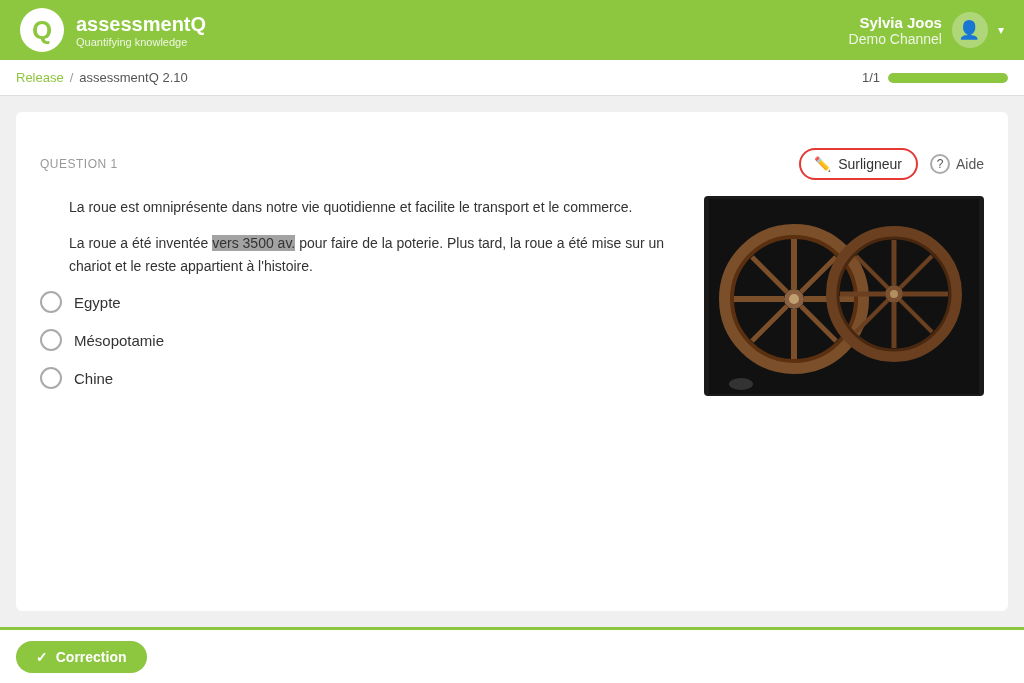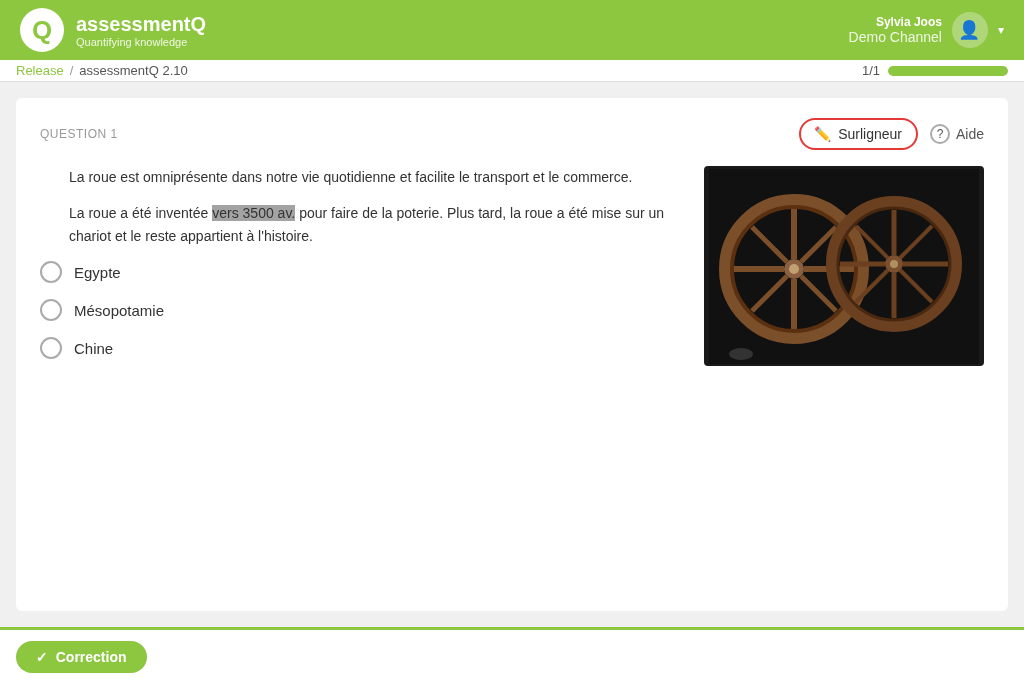--- a/index.html
+++ b/index.html
@@ -45,21 +45,21 @@
     }
     .header-right {
       display: flex;
       align-items: center;
       gap: 10px;
     }
     .user-info {
       text-align: right;
     }
     .user-name {
-      font-size: 12px;
+      font-size: 15px;
       font-weight: bold;
       color: white;
     }
     .user-channel {
       font-size: 14px;
       color: rgba(255,255,255,0.85);
     }
     .avatar-circle {
       width: 36px;
       height: 36px;
@@ -79,21 +79,21 @@
 
     
     .breadcrumb-bar {
       background: white;
       border-bottom: 1px solid #ddd;
       padding: 8px 16px;
       display: flex;
       align-items: center;
       justify-content: space-between;
       flex-shrink: 0;
-      height: 22px;
+      height: 36px;
     }
     .breadcrumb {
       display: flex;
       align-items: center;
       gap: 6px;
       font-size: 13px;
       color: #555;
     }
     .breadcrumb-sep {
       color: #999;
@@ -128,21 +128,21 @@
       background: #f0f0f0;
       padding: 16px;
       display: flex;
       flex-direction: column;
       gap: 12px;
     }
 
     .content-card {
       background: white;
       border-radius: 6px;
-      padding: 20px 24px;
+      padding: 36px 24px;
       flex: 1;
       position: relative;
     }
 
     
     .question-header-row {
       display: flex;
       align-items: center;
       justify-content: space-between;
       margin-bottom: 16px;

